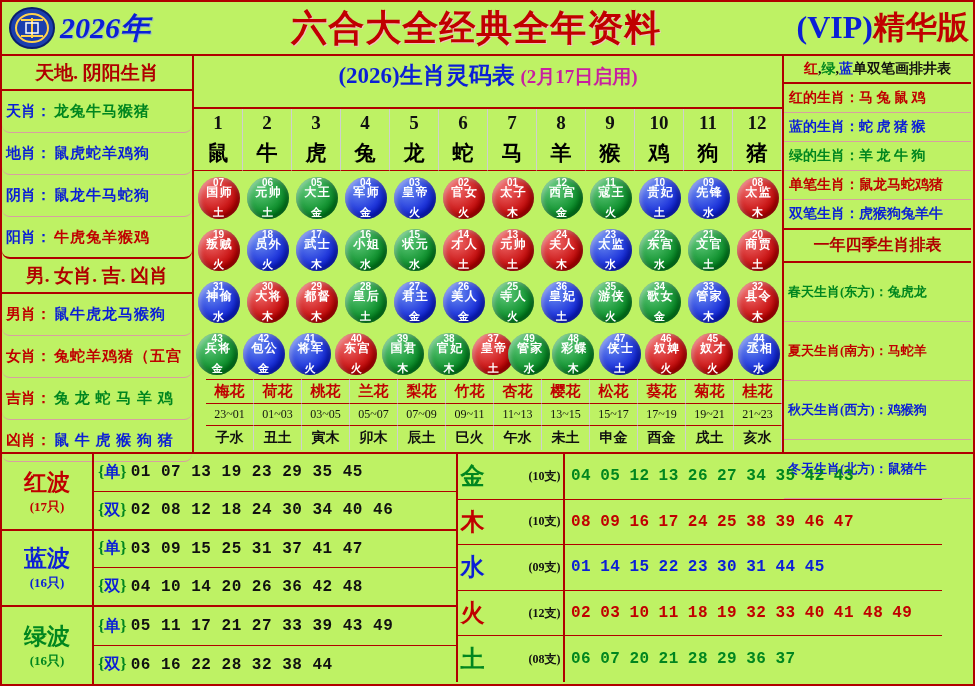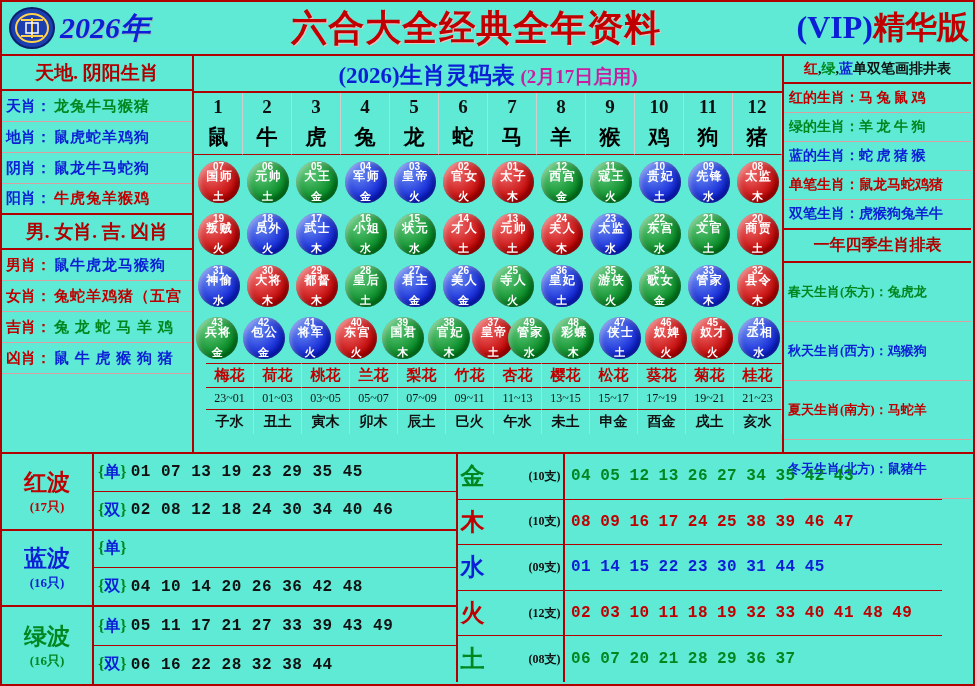--- a/index.html
+++ b/index.html
@@ -7,21 +7,21 @@
   body {
     width: 975px; height: 686px;
     background: #ffffff;
     font-family: "Liberation Sans", sans-serif;
     overflow: hidden;
   }
   .page {
     position: relative;
     width: 975px; height: 686px;
     border: 2px solid #b00000;
-    background: #5eead4;
+    background: #bef264;
   }
   
   .header {
     display: flex; align-items: center;
     height: 54px;
     border-bottom: 2px solid #b00000;
     padding: 0 4px;
   }
   .logo {
     width: 52px; height: 44px;
@@ -55,33 +55,34 @@
 
   
   .lbox-title {
     text-align:center; color:#b00000; font-weight:bold; font-size:19px;
     font-family:"Liberation Serif", serif;
     padding: 4px 12px 3px; border-bottom: 2px solid #b00000;
   }
   .lrow {
     display:flex; align-items:center;
     font-size:15px; font-family:"Liberation Serif", serif;
-    padding: 4px 4px; height: 31px;
+    padding: 4px 4px; height: 42px;
     border-bottom: 1px solid #d8a0a0;
+    border-radius: 8px;
   }
   .lrow .lbl { width: 48px; font-weight:bold; }
   .lrow .val { font-weight:bold; letter-spacing:1px; }
   .c-red { color:#c00000; }
   .c-blue { color:#0b1fd6; }
   .c-green { color:#00861f; }
   .lsep { border-bottom: 2px solid #b00000; }
 
   
   .mid-title {
-    text-align:center; padding: 4px 0 0;
+    text-align:center; padding: 4px 0 16px;
     border-bottom: 2px solid #b00000;
     font-family:"Liberation Serif", serif;
     font-size: 23px; font-weight:bold;
   }
   .mid-title .t1 { color:#0b1fd6; }
   .mid-title .t2 { color:#c81fa0; font-size:19px; }
 
   .grid-nums, .grid-animals {
     display:grid; grid-template-columns: repeat(12, 1fr);
   }
@@ -704,29 +705,29 @@
         <div>戌土</div>
         <div>亥水</div>
       </div>
     </div>
 
     <div class="col-right">
       <div class="rtitle">
         <span>红</span><span class="k">,</span><span class="g">绿</span><span class="k">,</span><span class="b">蓝</span><span class="k">单双笔画排井表</span>
       </div>
       <div class="rrow c-red">红的生肖：马 兔 鼠 鸡</div>
+      <div class="rrow c-blue">蓝的生肖：蛇 虎 猪 猴</div>
       <div class="rrow c-green">绿的生肖：羊 龙 牛 狗</div>
-      <div class="rrow c-blue">蓝的生肖：蛇 虎 猪 猴</div>
       <div class="rrow c-red">单笔生肖：鼠龙马蛇鸡猪</div>
       <div class="rrow c-blue rsep">双笔生肖：虎猴狗兔羊牛</div>
 
       <div class="rtitle2">一年四季生肖排表</div>
       <div class="rrow2 c-green">春天生肖(东方)：兔虎龙</div>
+      <div class="rrow2 c-red">夏天生肖(南方)：马蛇羊</div>
       <div class="rrow2 c-blue">秋天生肖(西方)：鸡猴狗</div>
-      <div class="rrow2 c-red">夏天生肖(南方)：马蛇羊</div>
       <div class="rrow2 c-blue">冬天生肖(北方)：鼠猪牛</div>
     </div>
   </div>
 
   <div class="bottom">
     <div class="bl">
       <div class="wave-row">
         <div class="wave-name">
           <div class="nm c-red">红波</div>
           <div class="ct c-red">(17只)</div>
@@ -744,20 +745,21 @@
       </div>
 
       <div class="wave-row">
         <div class="wave-name">
           <div class="nm c-blue">蓝波</div>
           <div class="ct c-blue">(16只)</div>
         </div>
         <div class="wave-lines">
           <div class="wave-line topline">
             <span class="tag">{<span class="inner">单</span>}</span>
+            <span class="nums">03 09 15 25 31 37 41 47</span>
           </div>
           <div class="wave-line">
             <span class="tag">{<span class="inner">双</span>}</span>
             <span class="nums">04 10 14 20 26 36 42 48</span>
           </div>
         </div>
       </div>
 
       <div class="wave-row last">
         <div class="wave-name">

